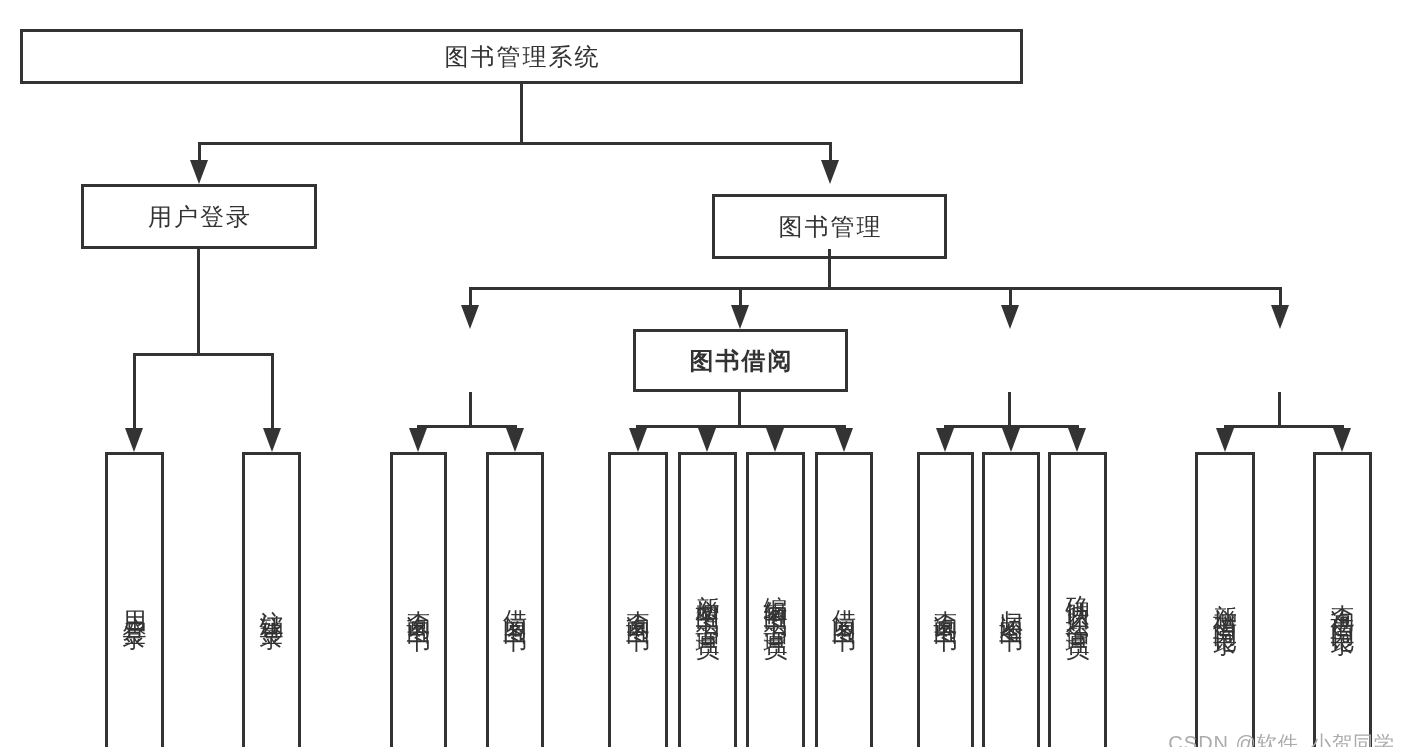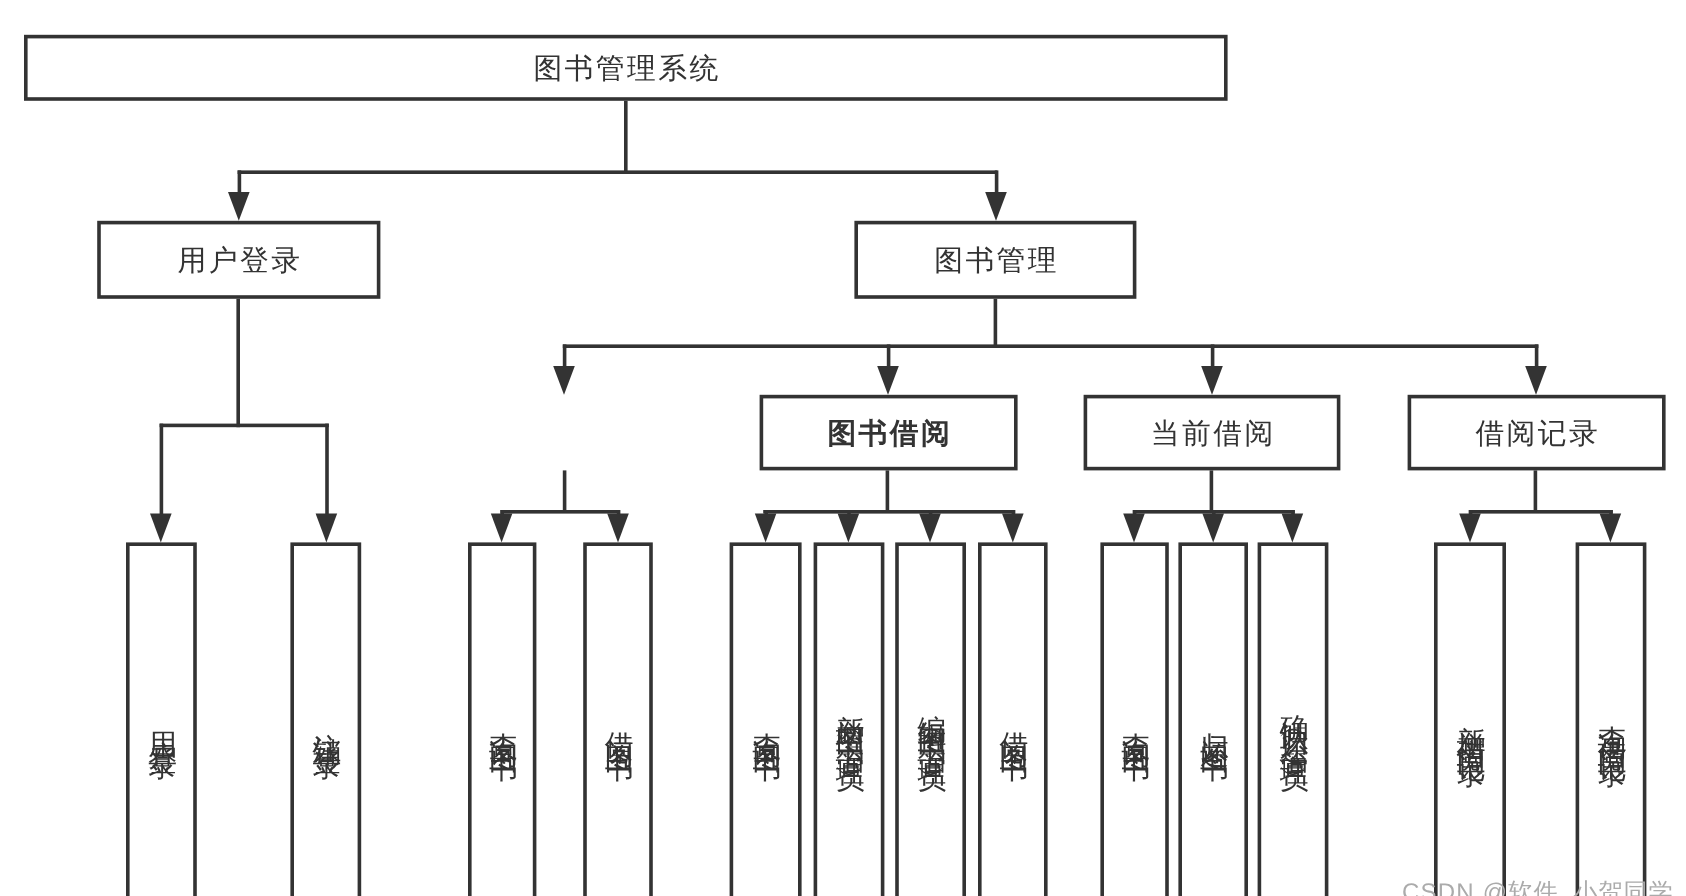--- a/index.html
+++ b/index.html
@@ -60,36 +60,30 @@
 <div class="canvas">
 
   <div class="box h" style="left:20px;top:13px;width:1003px;height:55px;">
     <span class="lbl">图书管理系统</span>
   </div>
 
   <div class="box h" style="left:81px;top:168px;width:236px;height:65px;">
     <span class="lbl">用户登录</span>
   </div>
 
-  <div class="box h" style="left:712px;top:168px;width:235px;height:65px;text-align:center;">
+  <div class="box h" style="left:712px;top:178px;width:235px;height:65px;text-align:center;">
     <span class="lbl">图书管理</span>
   </div>
 
 
   <div class="box h" style="left:633px;top:313px;width:215px;height:63px;font-weight:bold;">
     <span class="lbl">图书借阅</span>
   </div>
 
-  <div class="box h" style="left:903px;top:313px;width:214px;height:63px;">
-    <span class="lbl">当前借阅</span>
-  </div>
-
-  <div class="box h" style="left:1173px;top:313px;width:215px;height:63px;">
-    <span class="lbl">借阅记录</span>
-  </div>
+
 
   <div class="box v" style="left:105px;top:436px;width:59px;height:302px;">
     <span class="vtext">用户登录</span>
   </div>
   <div class="box v" style="left:242px;top:436px;width:59px;height:302px;">
     <span class="vtext">注销登录</span>
   </div>
 
   <div class="box v" style="left:390px;top:436px;width:57px;height:302px;">
     <span class="vtext">查询图书</span>

